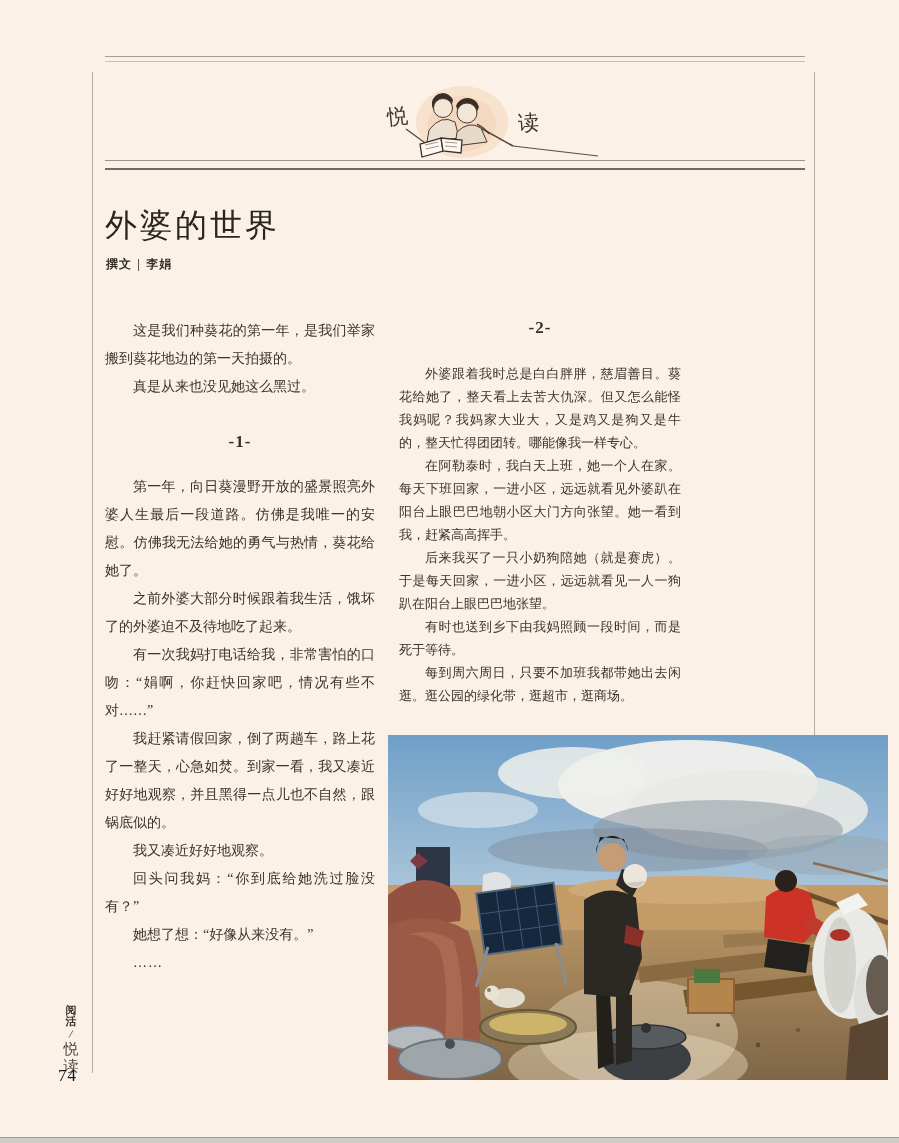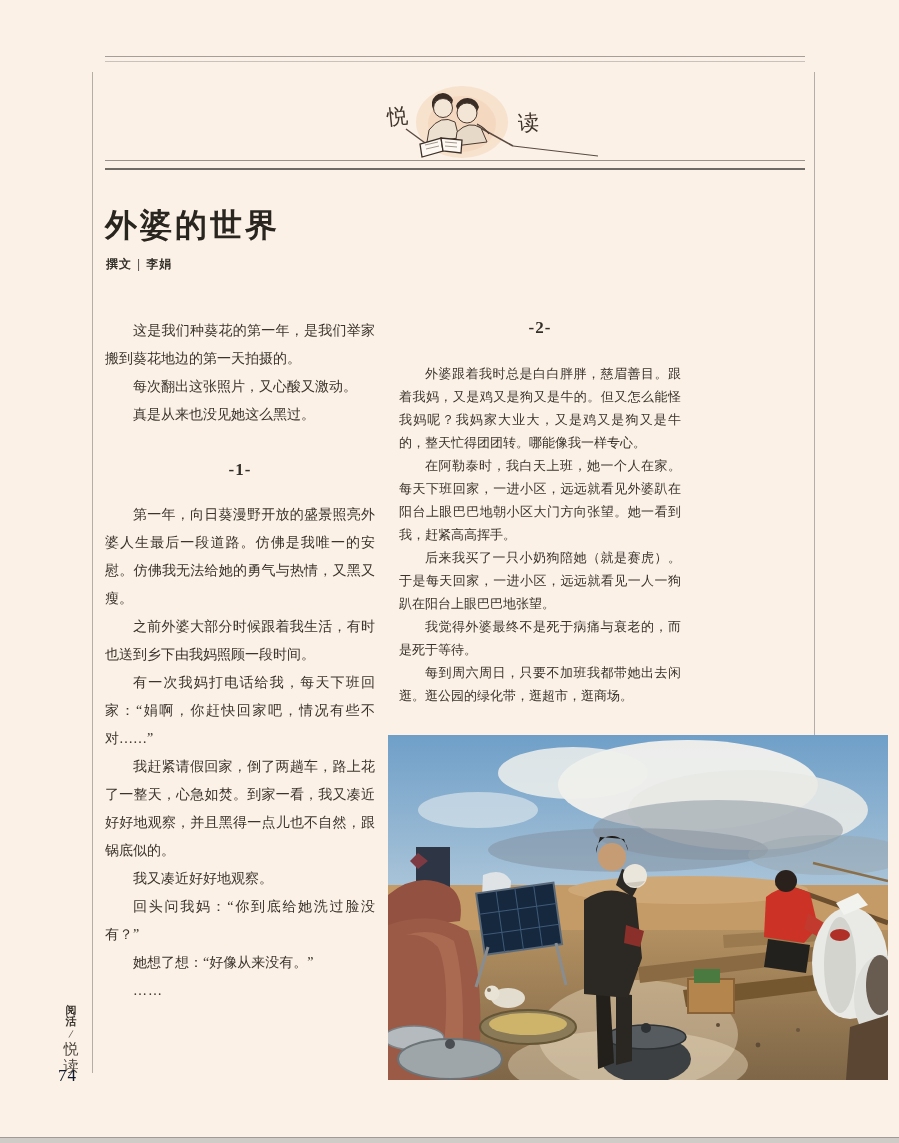--- a/index.html
+++ b/index.html
@@ -15,21 +15,21 @@
   .rule-header{position:absolute;left:105px;top:160px;width:700px;height:7px;
     border-top:1px solid #97928c;border-bottom:2px solid #6f6b66;}
   .vrule-left{position:absolute;left:92px;top:72px;width:1px;height:1001px;background:#b3aea7;}
   .vrule-right{position:absolute;left:814px;top:72px;width:1px;height:663px;background:#b3aea7;}
   .bottom-edge{position:absolute;left:0;top:1137px;width:899px;height:6px;
     background:#cfccc8;border-top:1px solid #9e9a95;}
   
   .header-art{position:absolute;left:365px;top:72px;width:250px;height:90px;}
   
   .title{position:absolute;left:105px;top:204px;margin:0;
-    font-size:32px;font-weight:700;letter-spacing:3px;color:#29251f;}
+    font-size:32px;font-weight:400;letter-spacing:3px;color:#29251f;}
   .byline{position:absolute;left:106px;top:256px;
     font-family:"Liberation Sans",sans-serif;font-weight:700;
     font-size:12px;color:#332f29;letter-spacing:1px;}
   .byline .divider{padding:0 5px;color:#55504a;font-weight:400;}
   
   .col{position:absolute;text-align:justify;}
   .col p{margin:0;text-indent:2em;}
   .col-1{left:105px;top:317px;width:270px;font-size:14px;line-height:28px;}
   .col-2{left:399px;top:316px;width:282px;font-size:13px;line-height:23px;}
   .section-label{display:block;text-align:center;font-size:17px;font-weight:700;
@@ -88,39 +88,38 @@
 
   <div class="rule-header"></div>
 
   <h1 class="title">外婆的世界</h1>
   <div class="byline">
     <span>撰文</span><span class="divider">|</span><span>李娟</span>
   </div>
 
   <div class="col col-1">
     <p>这是我们种葵花的第一年，是我们举家搬到葵花地边的第一天拍摄的。</p>
-    <p>每次翻出这张照片，又心酸又激动。</p>
     <p>真是从来也没见她这么黑过。</p>
     <span class="section-label">-1-</span>
-    <p>第一年，向日葵漫野开放的盛景照亮外婆人生最后一段道路。仿佛是我唯一的安慰。仿佛我无法给她的勇气与热情，又黑又瘦。</p>
-    <p>之前外婆大部分时候跟着我生活，有时也送到乡下由我妈照顾一段时间。</p>
-    <p>有一次我妈打电话给我，每天下班回家：“娟啊，你赶快回家吧，情况有些不对……”</p>
+    <p>第一年，向日葵漫野开放的盛景照亮外婆人生最后一段道路。仿佛是我唯一的安慰。仿佛我无法给她的勇气与热情，葵花给她了。</p>
+    <p>之前外婆大部分时候跟着我生活，饿坏了的外婆迫不及待地吃了起来。</p>
+    <p>有一次我妈打电话给我，非常害怕的口吻：“娟啊，你赶快回家吧，情况有些不对……”</p>
     <p>我赶紧请假回家，倒了两趟车，路上花了一整天，心急如焚。到家一看，我又凑近好好地观察，并且黑得一点儿也不自然，跟锅底似的。</p>
     <p>我又凑近好好地观察。</p>
     <p>回头问我妈：“你到底给她洗过脸没有？”</p>
     <p>她想了想：“好像从来没有。”</p>
     <p class="ellipsis-line">……</p>
   </div>
 
   <div class="col col-2">
     <span class="section-label">-2-</span>
-    <p>外婆跟着我时总是白白胖胖，慈眉善目。跟着我妈，又是鸡又是狗又是牛的。但又怎么能怪我妈呢？我妈家大业大，又是鸡又是狗又是牛的，整天忙得团团转。哪能像我一样专心。</p>
+    <p>外婆跟着我时总是白白胖胖，慈眉善目。葵花给她了，整天看上去苦大仇深。但又怎么能怪我妈呢？我妈家大业大，又是鸡又是狗又是牛的，整天忙得团团转。哪能像我一样专心。</p>
     <p>在阿勒泰时，我白天上班，她一个人在家。每天下班回家，一进小区，远远就看见外婆趴在阳台上眼巴巴地朝小区大门方向张望。她一看到我，赶紧高高挥手。</p>
     <p>后来我买了一只小奶狗陪她（就是赛虎）。于是每天回家，一进小区，远远就看见一人一狗趴在阳台上眼巴巴地张望。</p>
-    <p>我觉得外婆最终不是死于病痛与衰老的，而是死于等待。</p>
+    <p>有时也送到乡下由我妈照顾一段时间，而是死于等待。</p>
     <p>每到周六周日，只要不加班我都带她出去闲逛。逛公园的绿化带，逛超市，逛商场。</p>
   </div>
 
   <svg class="photo" viewBox="0 0 500 345" preserveAspectRatio="none">
     <defs>
       <linearGradient id="sky" x1="0" y1="0" x2="0" y2="1">
         <stop offset="0" stop-color="#6f9fc8"></stop>
           <stop offset="1" stop-color="#aec7da"></stop>
       </linearGradient>
       <linearGradient id="gnd" x1="0" y1="0" x2="0" y2="1">

